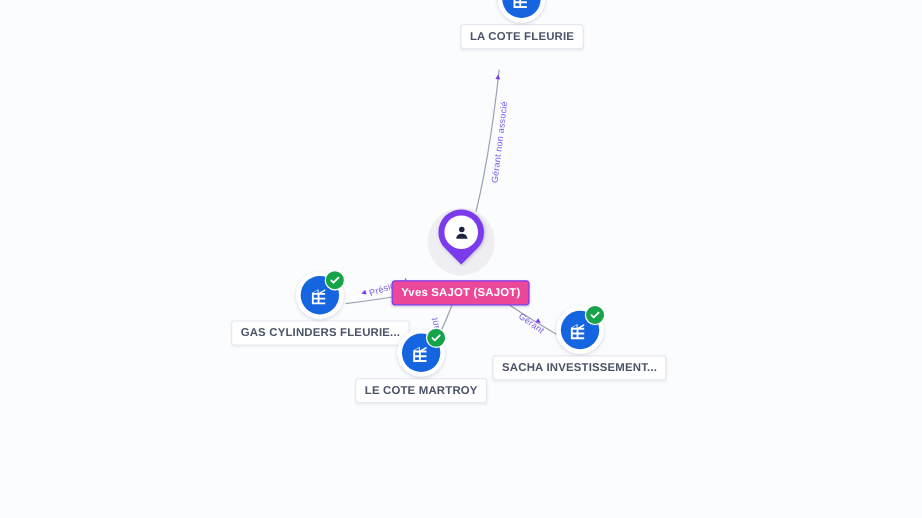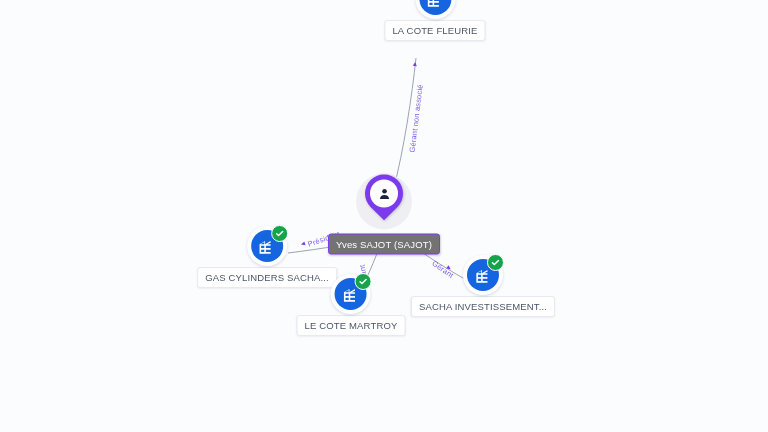--- a/index.html
+++ b/index.html
@@ -127,29 +127,30 @@
 
   
   .node-label {
     margin-top: 5px;
     white-space: nowrap;
     font-size: 9.5px;
     line-height: 13px;
     letter-spacing: 0.15px;
     padding: 3px 7px;
     border-radius: 3px;
+    font-weight: bold;
   }
   .label-company {
     background: #ffffff;
     color: #4b5468;
     border: 1px solid #e6e9f0;
     box-shadow: 0 1px 2px rgba(40, 50, 90, 0.07);
   }
   .label-person {
-    background: #737373;
+    background: #ec4899;
     color: #ffffff;
     font-size: 9.5px;
     border: 1px solid #7c3aed;
     margin-top: 2px;
     box-shadow: 0 1px 2px rgba(40, 30, 90, 0.18);
   }
 
   
   .edge-label {
     position: absolute;
@@ -215,21 +216,21 @@
         <svg width="19" height="19" viewBox="0 0 24 24" fill="#ffffff">
           <path d="M3 21V9l7-4v4l7-4v16H3zm2-2h4v-3H5v3zm0-5h4v-3H5v3zm0-5h4V6.2L5 8.4V9zm6 10h6v-3h-6v3zm0-5h6v-3h-6v3zm0-5h6V6.8l-6 3.4V14z"></path>
         </svg>
       </div>
       <div class="verified-badge">
         <svg width="9" height="9" viewBox="0 0 24 24" fill="none" stroke="#ffffff" stroke-width="4" stroke-linecap="round" stroke-linejoin="round">
           <path d="M4 12.5l5 5 11-11"></path>
         </svg>
       </div>
     </div>
-    <div class="node-label label-company">GAS CYLINDERS SACHA...</div>
+    <div class="node-label label-company">GAS CYLINDERS FLEURIE...</div>
   </div>
 
   <div class="node" style="left:351px; top:307px;">
     <div class="company-glyph-wrap">
       <div class="company-halo"></div>
       <div class="company-disc">
         <svg width="19" height="19" viewBox="0 0 24 24" fill="#ffffff">
           <path d="M3 21V9l7-4v4l7-4v16H3zm2-2h4v-3H5v3zm0-5h4v-3H5v3zm0-5h4V6.2L5 8.4V9zm6 10h6v-3h-6v3zm0-5h6v-3h-6v3zm0-5h6V6.8l-6 3.4V14z"></path>
         </svg>
       </div>

